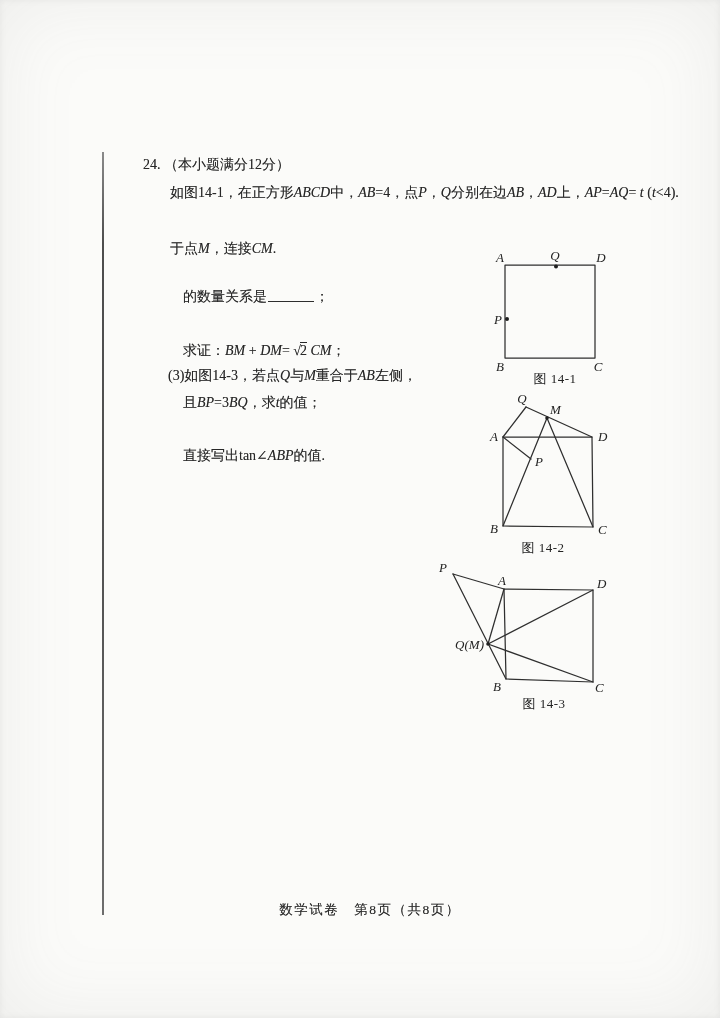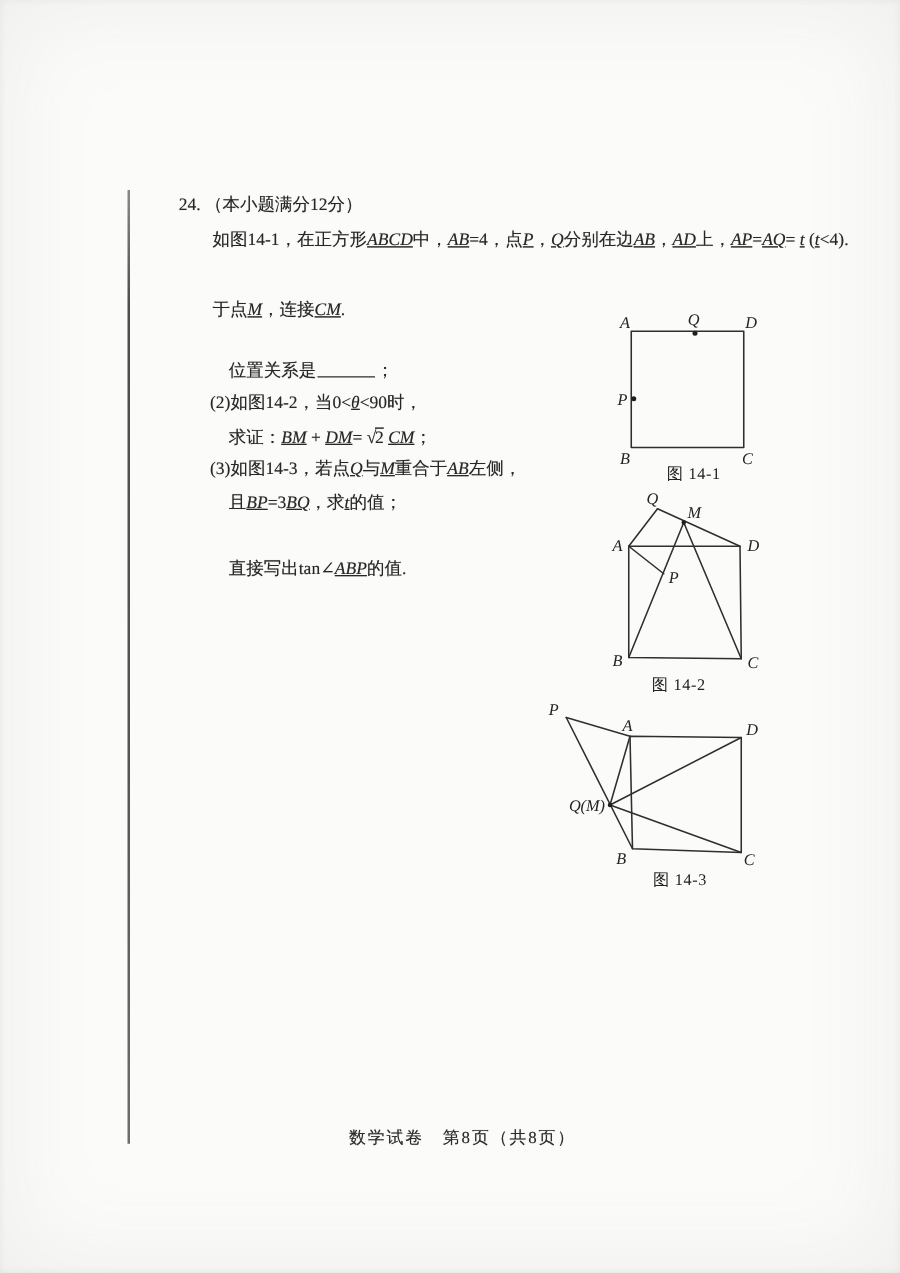--- a/index.html
+++ b/index.html
@@ -11,21 +11,21 @@
   }
   .margin-line {
     position:absolute; left:102px; top:152px; width:2px; height:763px;
     background:linear-gradient(#8a8a8a, #4d4d4d 12%, #555 60%, #6d6d6d);
   }
   .q-line {
     position:absolute; white-space:pre; color:#272727;
     font:14px/18px "Liberation Serif","DejaVu Serif",serif;
     text-shadow:0 0 .6px rgba(40,40,40,.45);
   }
-  .q-line i { font-style:italic;text-decoration:underline; }
+  .q-line i { font-style:italic; }
   .blank {
     display:inline-block; width:46px; height:13px;
     border-bottom:1.2px solid #2e2e2e; margin:0 1px -1px 1px;
   }
   .radicand { text-decoration:overline; }
   .sqrt-sign { letter-spacing:-1px; }
   svg.fig { position:absolute; overflow:visible; }
   .fstroke { fill:none; stroke:#2f2f2f; stroke-width:1.25; stroke-linecap:round; stroke-linejoin:round; }
   .fdot { fill:#1f1f1f; stroke:none; }
   .flbl { font:italic 13px "Liberation Serif","DejaVu Serif",serif; fill:#232323; }
@@ -42,23 +42,22 @@
 <div class="page">
 
   <div class="margin-line"></div>
 
   <div class="q-line" style="top:156px;left:143px"><span class="mx">24.</span><span> </span><span class="mx">（本小题满分12分）</span></div>
 
   <div class="q-line mx" style="top:184px;left:170px">如图14-1，在正方形<i>ABCD</i>中，<i>AB</i>=4，点<i>P</i>，<i>Q</i>分别在边<i>AB</i>，<i>AD</i>上，<i>AP</i>=<i>AQ</i>= <i>t</i> (<i>t</i>&lt;4).</div>
   <div class="q-line mx" style="top:240px;left:170px">于点<i>M</i>，连接<i>CM</i>.</div>
 
 
-  <div class="q-line" style="top:288px;left:183px"><span class="mx">位置关系是</span><span class="blank"></span><span class="mx">；</span></div>
+  <div class="q-line" style="top:288px;left:183px"><span class="mx">的数量关系是</span><span class="blank"></span><span class="mx">；</span></div>
 
-  <div class="q-line mx" style="top:314px;left:168px">(2)如图14-2，当0&lt;<i>θ</i>&lt;90时，</div>
 
   <div class="q-line" style="top:342px;left:183px"><span class="mx">求证：<i>BM</i> + <i>DM</i>= </span><span class="sqrt-sign">√</span><span class="radicand mx">2</span><span class="mx"> <i>CM</i>；</span></div>
 
   <div class="q-line mx" style="top:367px;left:168px">(3)如图14-3，若点<i>Q</i>与<i>M</i>重合于<i>AB</i>左侧，</div>
   <div class="q-line mx" style="top:394px;left:183px">且<i>BP</i>=3<i>BQ</i>，求<i>t</i>的值；</div>
 
 
   <div class="q-line mx" style="top:447px;left:183px">直接写出tan∠<i>ABP</i>的值.</div>
 
   <svg class="fig" style="left:480px;top:248px" width="150" height="142" viewBox="0 0 150 142">

